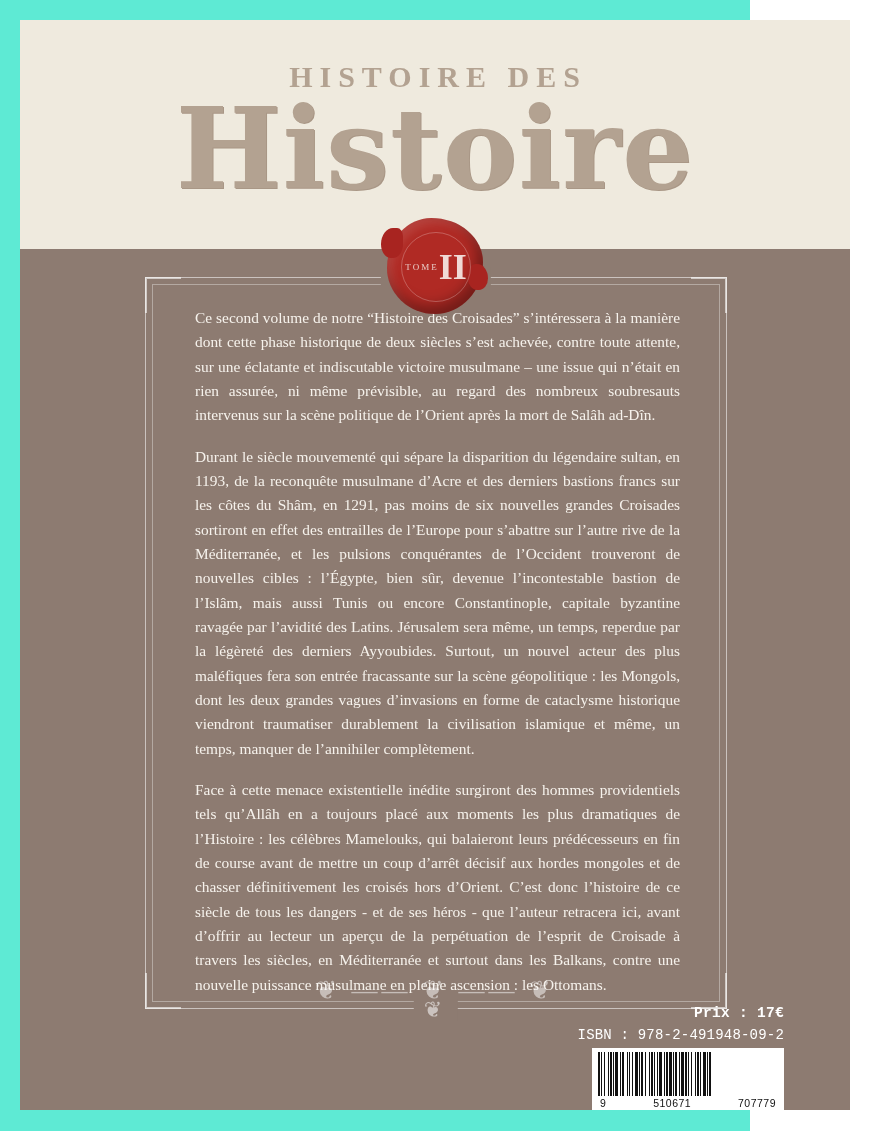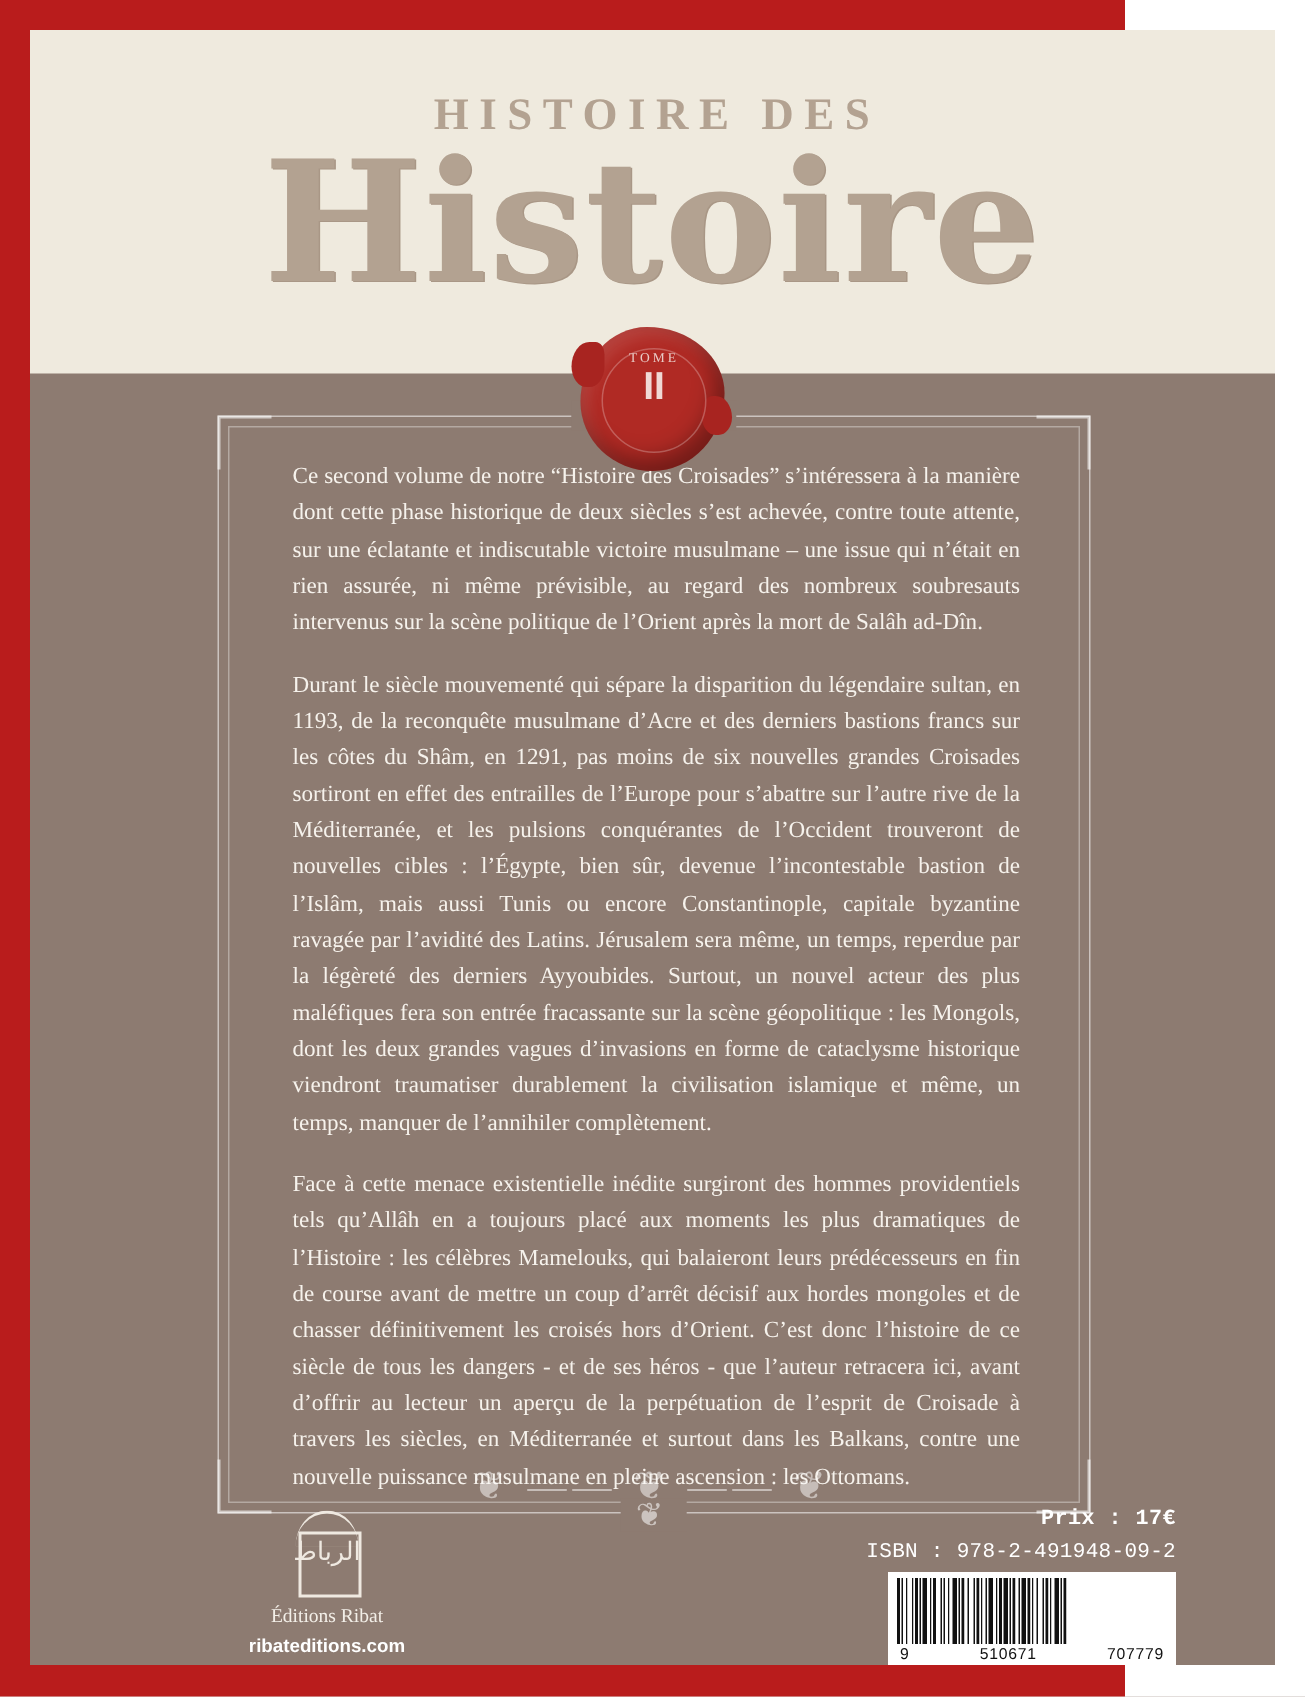--- a/index.html
+++ b/index.html
@@ -11,21 +11,21 @@
     width: 870px;
     height: 1131px;
     font-family: "Liberation Serif", serif;
     overflow: hidden;
   }
 
   .page {
     position: relative;
     width: 750px;
     height: 1131px;
-    background: #b91c1c;
+    background: #5eead4;
   }
 
   
   .cover {
     position: absolute;
     left: 20px;
     top: 20px;
     width: 830px;
     height: 1090px;
     background: #8d7b71;
@@ -103,34 +103,34 @@
     background: #a82420;
     border-radius: 40% 60% 50% 50%;
   }
   .seal-inner {
     position: absolute;
     left: 14px; top: 14px;
     width: 68px; height: 68px;
     border: 1px solid rgba(255,255,255,0.25);
     border-radius: 50%;
     display: flex;
-    flex-direction: column;
+    flex-direction: row;
     align-items: center;
-    justify-content: flex-start;
+    justify-content: center;
     color: #e9ccc7;
   }
   .seal-tome {
     font-family: "Liberation Serif", serif;
     font-size: 9px;
     letter-spacing: 2px;
     margin-bottom: 1px;
   }
   .seal-num {
-    font-family: Liberation Sans, sans-serif;
-    font-size: 26px;
+    font-family: Liberation Serif, serif;
+    font-size: 36px;
     font-weight: 700;
     line-height: 1;
     color: #f0d9d5;
   }
 
   
   .frame {
     position: absolute;
     left: 125px;
     top: 257px;
@@ -333,29 +333,20 @@
     </div>
 
     <div class="text-col">
       <p>Ce second volume de notre “Histoire des Croisades” s’intéressera à la manière dont cette phase historique de deux siècles s’est achevée, contre toute attente, sur une éclatante et indiscutable victoire musulmane – une issue qui n’était en rien assurée, ni même prévisible, au regard des nombreux soubresauts intervenus sur la scène politique de l’Orient après la mort de Salâh ad-Dîn.</p>
       <p>Durant le siècle mouvementé qui sépare la disparition du légendaire sultan, en 1193, de la reconquête musulmane d’Acre et des derniers bastions francs sur les côtes du Shâm, en 1291, pas moins de six nouvelles grandes Croisades sortiront en effet des entrailles de l’Europe pour s’abattre sur l’autre rive de la Méditerranée, et les pulsions conquérantes de l’Occident trouveront de nouvelles cibles : l’Égypte, bien sûr, devenue l’incontestable bastion de l’Islâm, mais aussi Tunis ou encore Constantinople, capitale byzantine ravagée par l’avidité des Latins. Jérusalem sera même, un temps, reperdue par la légèreté des derniers Ayyoubides. Surtout, un nouvel acteur des plus maléfiques fera son entrée fracassante sur la scène géopolitique : les Mongols, dont les deux grandes vagues d’invasions en forme de cataclysme historique viendront traumatiser durablement la civilisation islamique et même, un temps, manquer de l’annihiler complètement.</p>
       <p>Face à cette menace existentielle inédite surgiront des hommes providentiels tels qu’Allâh en a toujours placé aux moments les plus dramatiques de l’Histoire : les célèbres Mamelouks, qui balaieront leurs prédécesseurs en fin de course avant de mettre un coup d’arrêt décisif aux hordes mongoles et de chasser définitivement les croisés hors d’Orient. C’est donc l’histoire de ce siècle de tous les dangers - et de ses héros - que  l’auteur retracera ici, avant d’offrir au lecteur un aperçu de la perpétuation de l’esprit de Croisade à travers les siècles, en Méditerranée et surtout dans les Balkans, contre une nouvelle puissance musulmane en pleine ascension : les Ottomans.</p>
     </div>
 
     <div class="flourish">❦ —— ❦ —— ❦</div>
 
-    <div class="logo-wrap">
-      <div class="logo-mark">
-        <div class="lsw"></div>
-        <div class="lbox"></div>
-        <div class="lscript">الرباط</div>
-      </div>
-      <div class="logo-name">Éditions Ribat</div>
-      <div class="logo-site">ribateditions.com</div>
-    </div>
 
     <div class="price-block">
       <div class="price-line">Prix : 17€</div>
       <div class="isbn-line">ISBN : 978-2-491948-09-2</div>
     </div>
 
     <div class="barcode">
       <div class="bars" id="bars">
           <i style="width: 2px; background: rgb(17, 17, 17);"></i>
           <i style="width: 1px; background: rgb(255, 255, 255);"></i>

